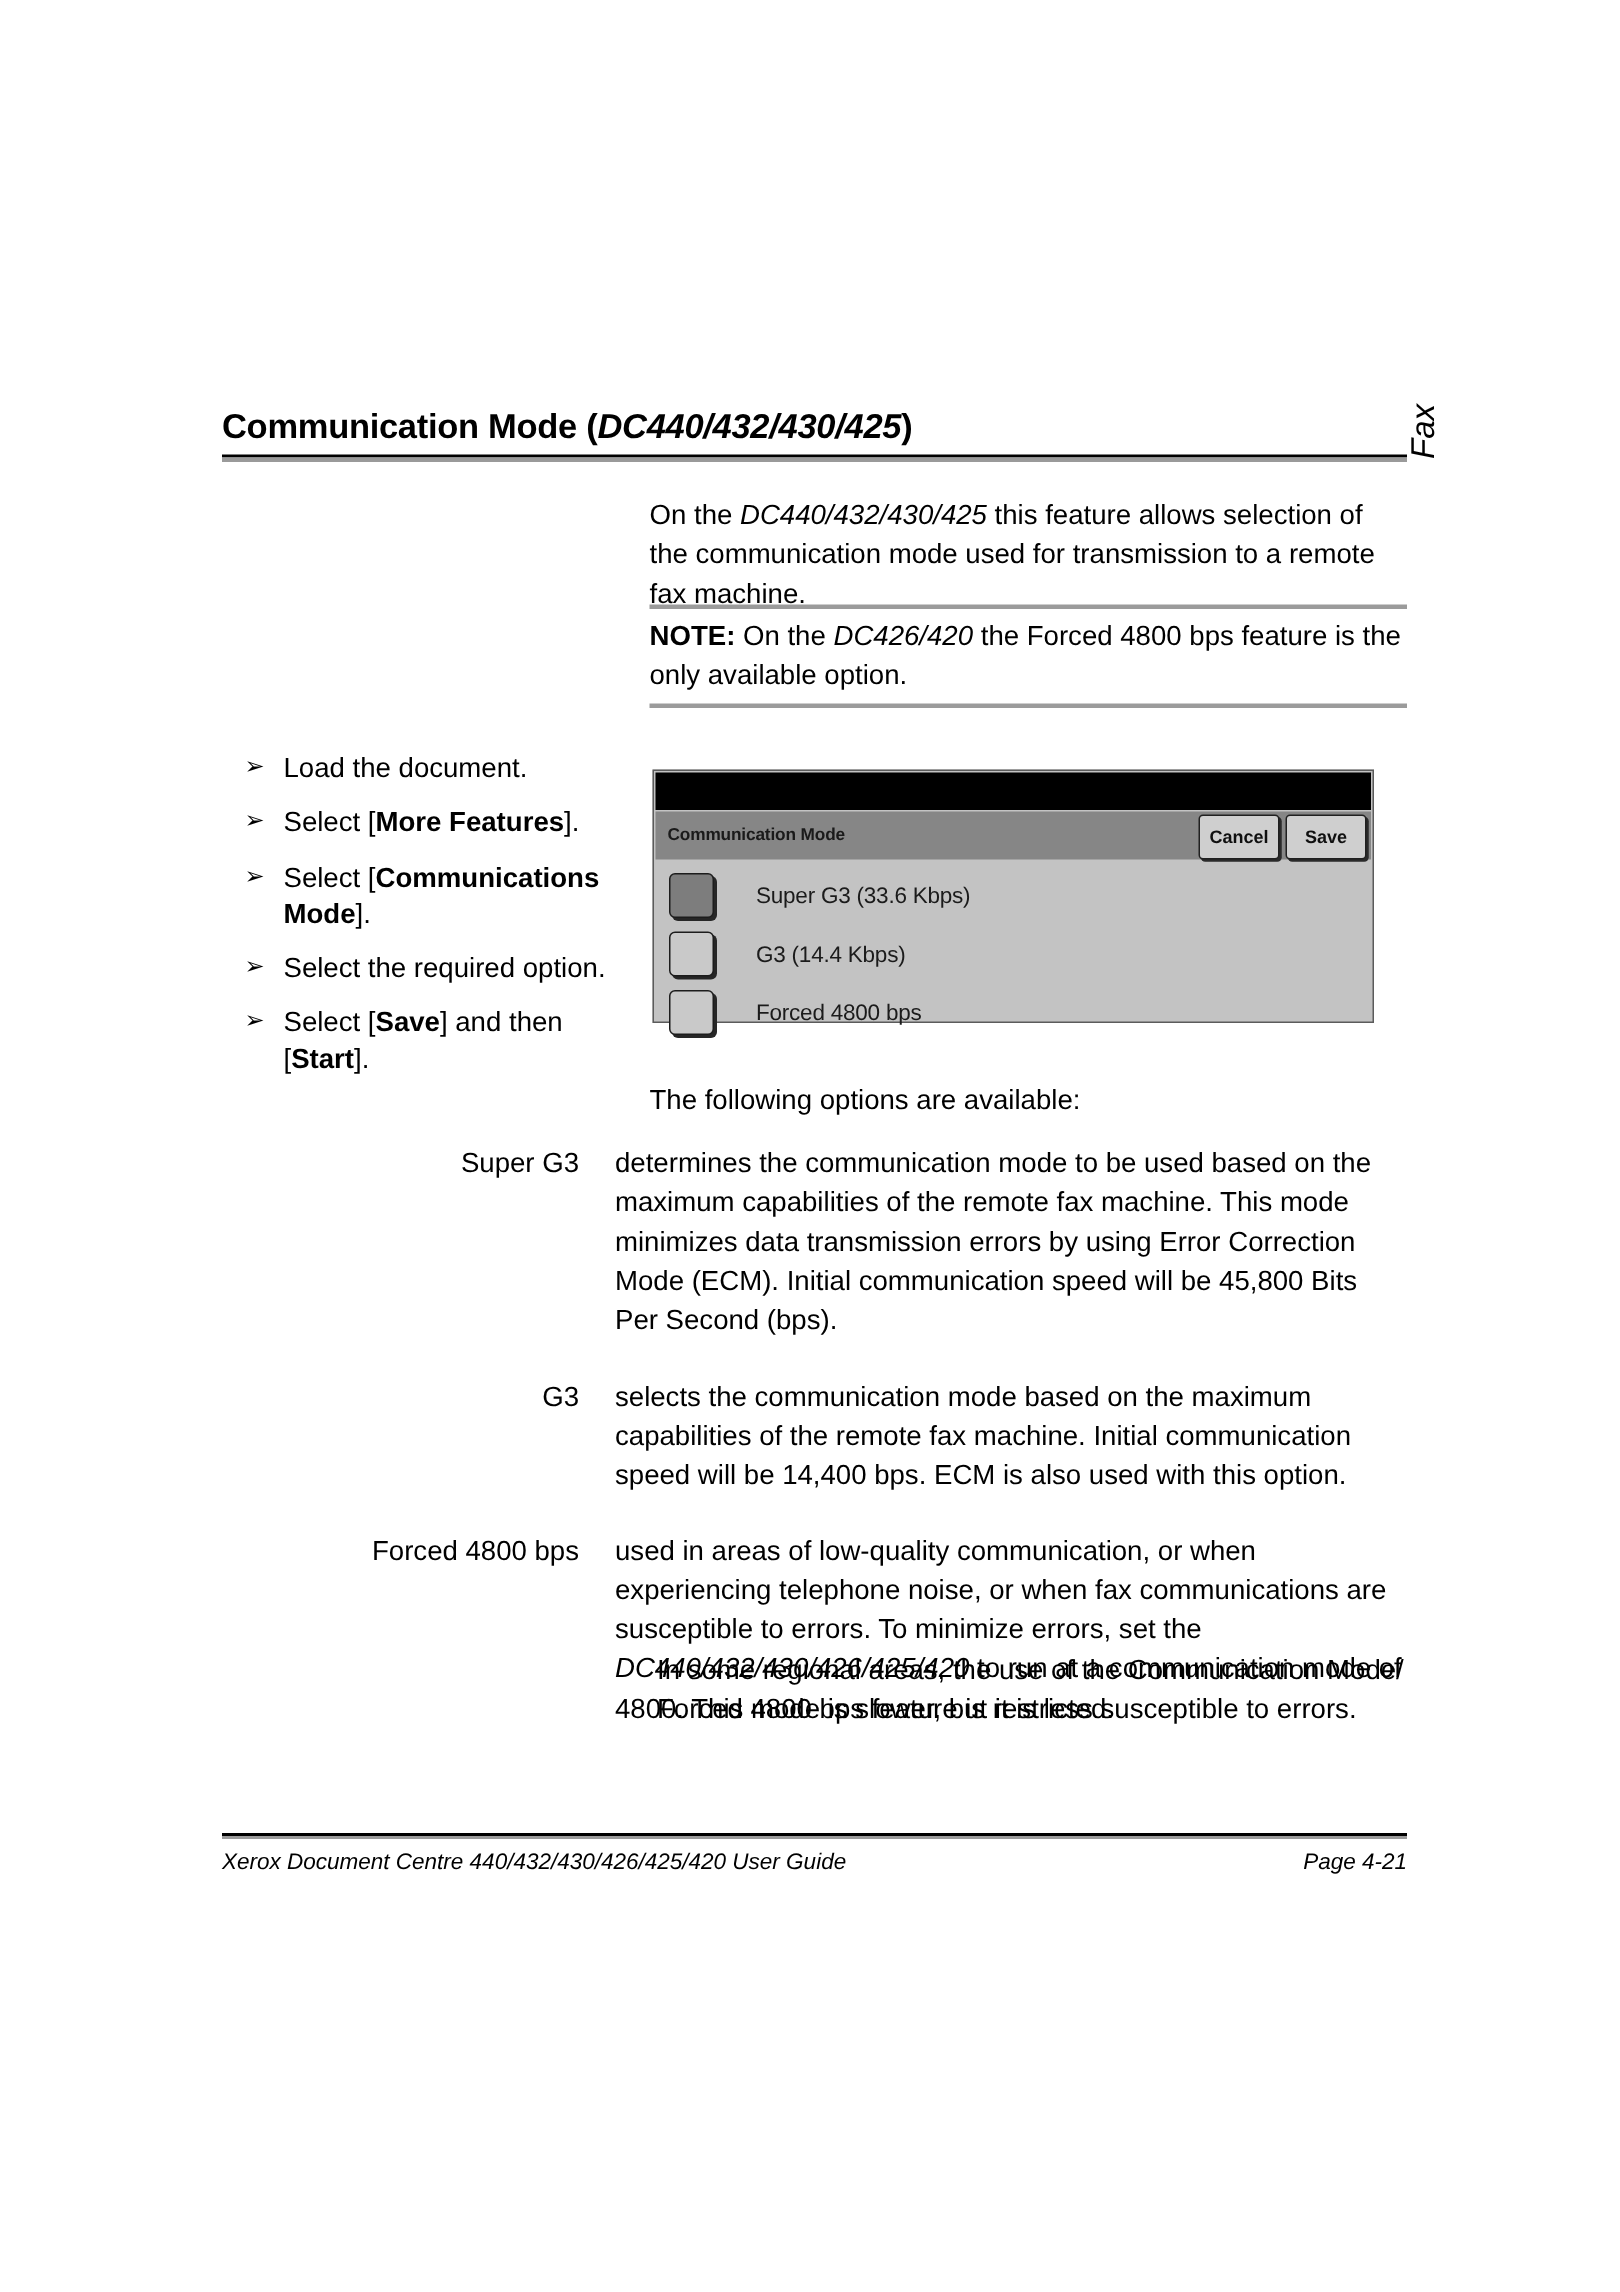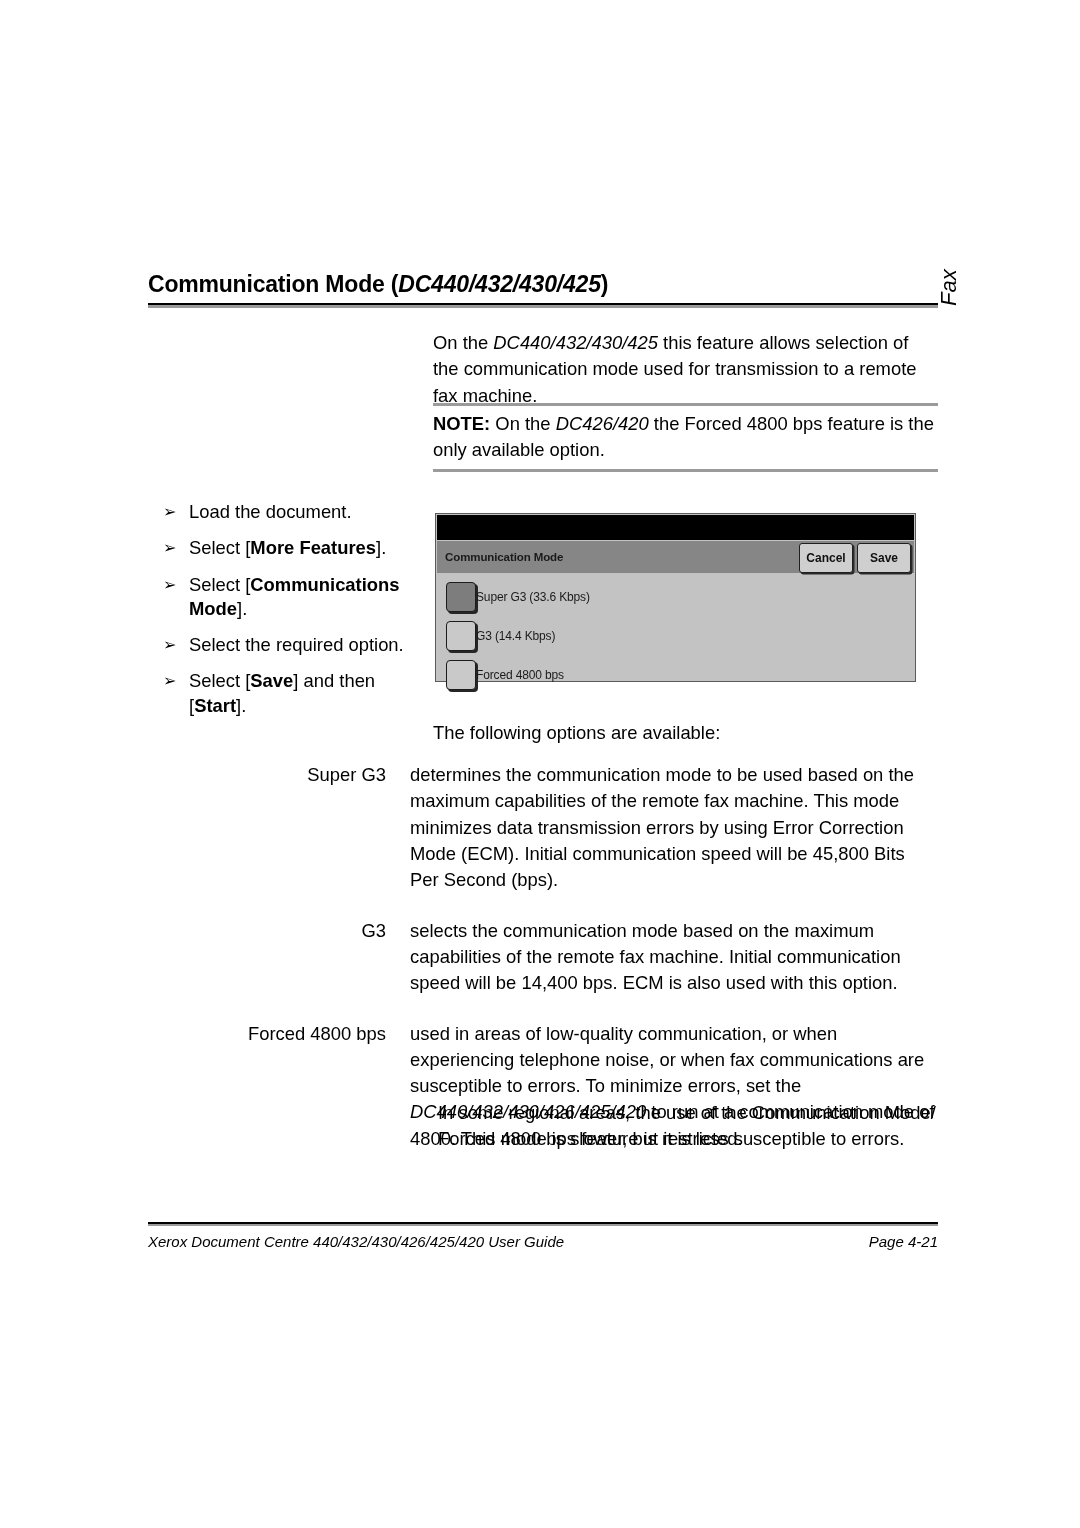--- a/index.html
+++ b/index.html
@@ -192,23 +192,23 @@
     border: 1.5px solid #1c1c1c;
     border-radius: 4px;
     box-shadow: 2px 2px 0 #262626;
     box-sizing: border-box;
     flex: 0 0 auto;
   }
   .ui-swatch.selected {
     background: #7d7d7d;
   }
   .ui-option-label {
-    font-size: 12px;
+    font-size: 15px;
     color: #1b1b1b;
-    margin-left: 0;
+    margin-left: 28px;
     letter-spacing: -0.15px;
   }
 
   
   .following {
     position: absolute;
     left: 433px;
     top: 720px;
     width: 505px;
     font-size: 18.4px;

